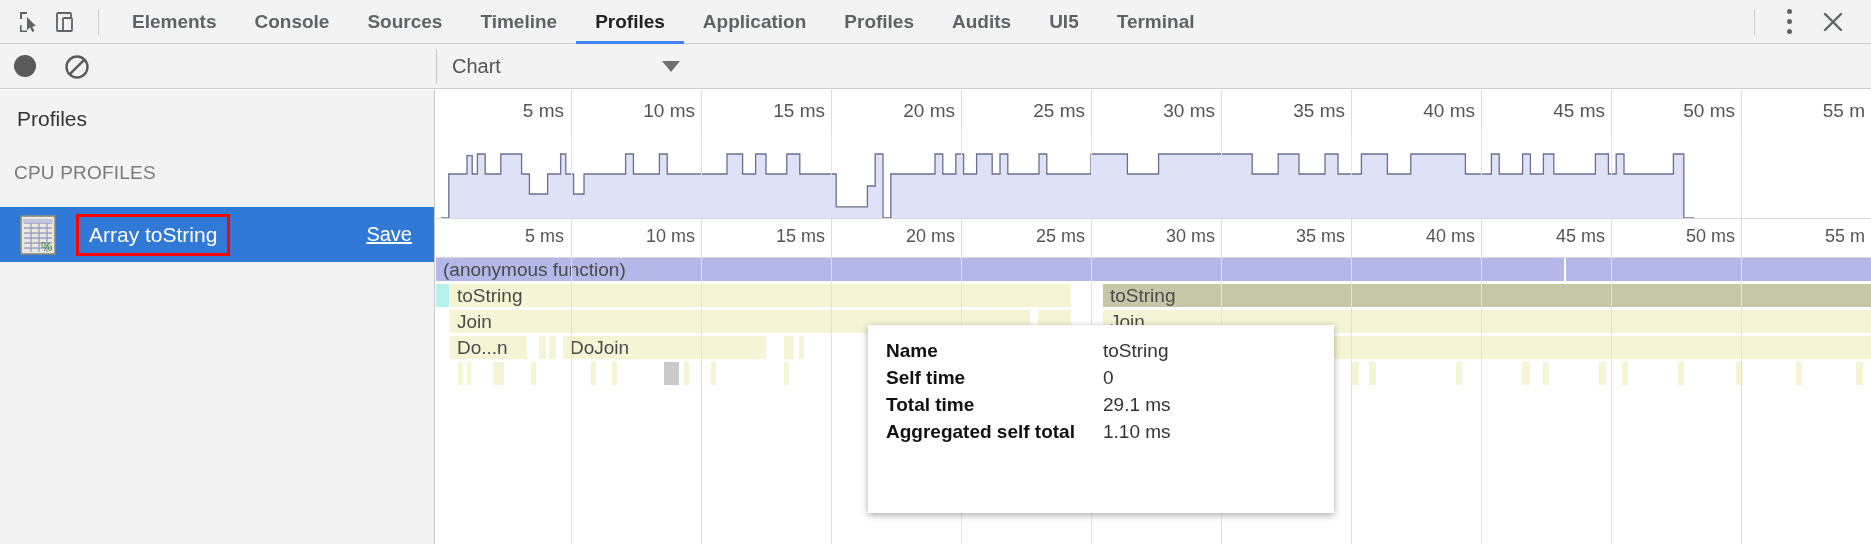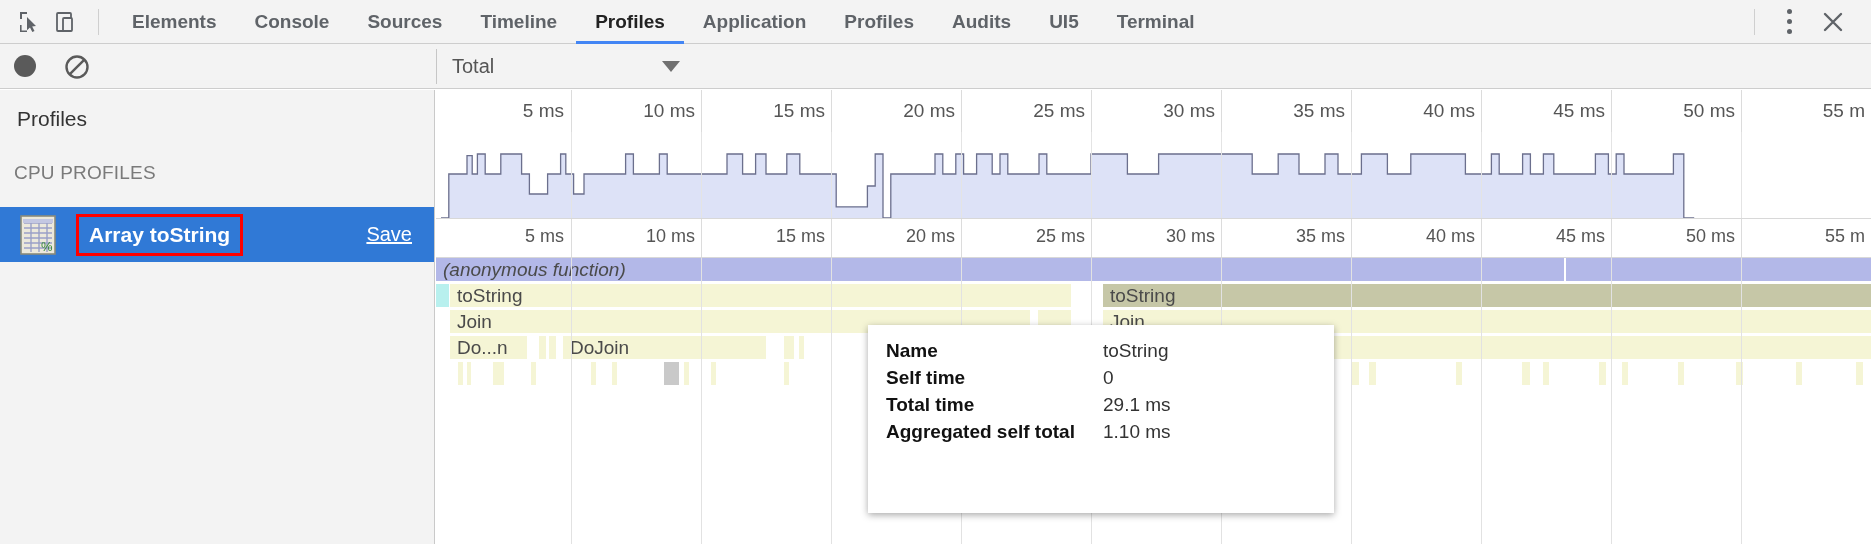--- a/index.html
+++ b/index.html
@@ -57,21 +57,21 @@
   }
   .sb-title{position:absolute;left:17px;top:17px;font-size:21px;color:#333;}
   .sb-section{position:absolute;left:14px;top:72px;font-size:19px;color:#7a7a7a;letter-spacing:.2px;}
   .sb-row{
     position:absolute;left:0;top:117px;width:434px;height:55px;background:#3079d6;
     display:flex;align-items:center;cursor:pointer;
   }
   .sb-icon{margin-left:20px;width:36px;height:40px;flex:0 0 auto;}
   .sb-name{
     margin-left:20px;color:#fff;font-size:21px;white-space:nowrap;
-    border:3px solid #f00;padding:7px 10px 8px 10px;line-height:1;font-weight:bold;
+    border:3px solid #f00;padding:7px 10px 8px 10px;line-height:1;
   }
   .sb-save{margin-left:auto;margin-right:22px;color:#fff;font-size:20px;text-decoration:underline;cursor:pointer;}
 
   
   .chart-panel{position:absolute;left:436px;top:90px;width:1435px;height:454px;background:#fff;overflow:hidden;}
   .vscroll{position:absolute;left:436px;top:90px;width:11px;height:48px;background:#9e9e9e;}
   .vtrack{position:absolute;left:436px;top:90px;width:11px;height:454px;background:#f0f0f0;}
 
   
   .ruler{position:absolute;left:0;top:0;width:1435px;height:42px;background:#fff;box-sizing:border-box;}
@@ -157,21 +157,21 @@
   <div class="toolbar2">
     <div class="rec-dot"></div>
     <div class="clear-btn">
       <svg width="26" height="26" viewBox="0 0 26 26">
         <circle cx="13" cy="13" r="10.5" fill="none" stroke="#5a5a5a" stroke-width="2.4"></circle>
         <path d="M5.6 20.4 L20.4 5.6" stroke="#5a5a5a" stroke-width="2.4"></path>
       </svg>
     </div>
     <div class="tb2-divider"></div>
     <div class="chart-select">
-      <span class="lbl">Total</span>
+      <span class="lbl">Chart</span>
       <span class="caret"></span>
     </div>
   </div>
 
   <div class="sidebar">
     <div class="sb-title">Profiles</div>
     <div class="sb-section">CPU PROFILES</div>
     <div class="sb-row">
       <span class="sb-icon">
         <svg width="36" height="40" viewBox="0 0 36 40">
@@ -293,21 +293,21 @@
           <div class="fl-grid" style="left: 395px;"></div>
           <div class="fl-grid" style="left: 525px;"></div>
           <div class="fl-grid" style="left: 655px;"></div>
           <div class="fl-grid" style="left: 785px;"></div>
           <div class="fl-grid" style="left: 915px;"></div>
           <div class="fl-grid" style="left: 1045px;"></div>
           <div class="fl-grid" style="left: 1175px;"></div>
           <div class="fl-grid" style="left: 1305px;"></div>
         </div>
       <div class="bars" id="flame-bars">
-          <div class="bar" style="left: 0px; top: 0px; width: 1128px; height: 23px; background: rgb(179, 184, 232);"><span style="line-height: 23px; font-style: italic;">(anonymous function)</span></div>
+          <div class="bar" style="left: 0px; top: 0px; width: 1128px; height: 23px; background: rgb(179, 184, 232);"><span style="line-height: 23px;">(anonymous function)</span></div>
           <div class="bar" style="left: 1130px; top: 0px; width: 436px; height: 23px; background: rgb(179, 184, 232);"></div>
           <div class="bar" style="left: 0px; top: 26px; width: 13px; height: 23px; background: rgb(184, 240, 238);"></div>
           <div class="bar" style="left: 14px; top: 26px; width: 621px; height: 23px; background: rgb(245, 245, 213);"><span style="line-height: 23px;">toString</span></div>
           <div class="bar" style="left: 667px; top: 26px; width: 899px; height: 23px; background: rgb(198, 199, 167);"><span style="line-height: 23px;">toString</span></div>
           <div class="bar" style="left: 14px; top: 52px; width: 580px; height: 23px; background: rgb(245, 245, 213);"><span style="line-height: 23px;">Join</span></div>
           <div class="bar" style="left: 602px; top: 52px; width: 33px; height: 23px; background: rgb(245, 245, 213);"></div>
           <div class="bar" style="left: 667px; top: 52px; width: 899px; height: 23px; background: rgb(245, 245, 213);"><span style="line-height: 23px;">Join</span></div>
           <div class="bar" style="left: 14px; top: 78px; width: 77px; height: 23px; background: rgb(245, 245, 213);"><span style="line-height: 23px;">Do...n</span></div>
           <div class="bar" style="left: 103px; top: 78px; width: 7px; height: 23px; background: rgb(245, 245, 213);"></div>
           <div class="bar" style="left: 113px; top: 78px; width: 7px; height: 23px; background: rgb(245, 245, 213);"></div>

